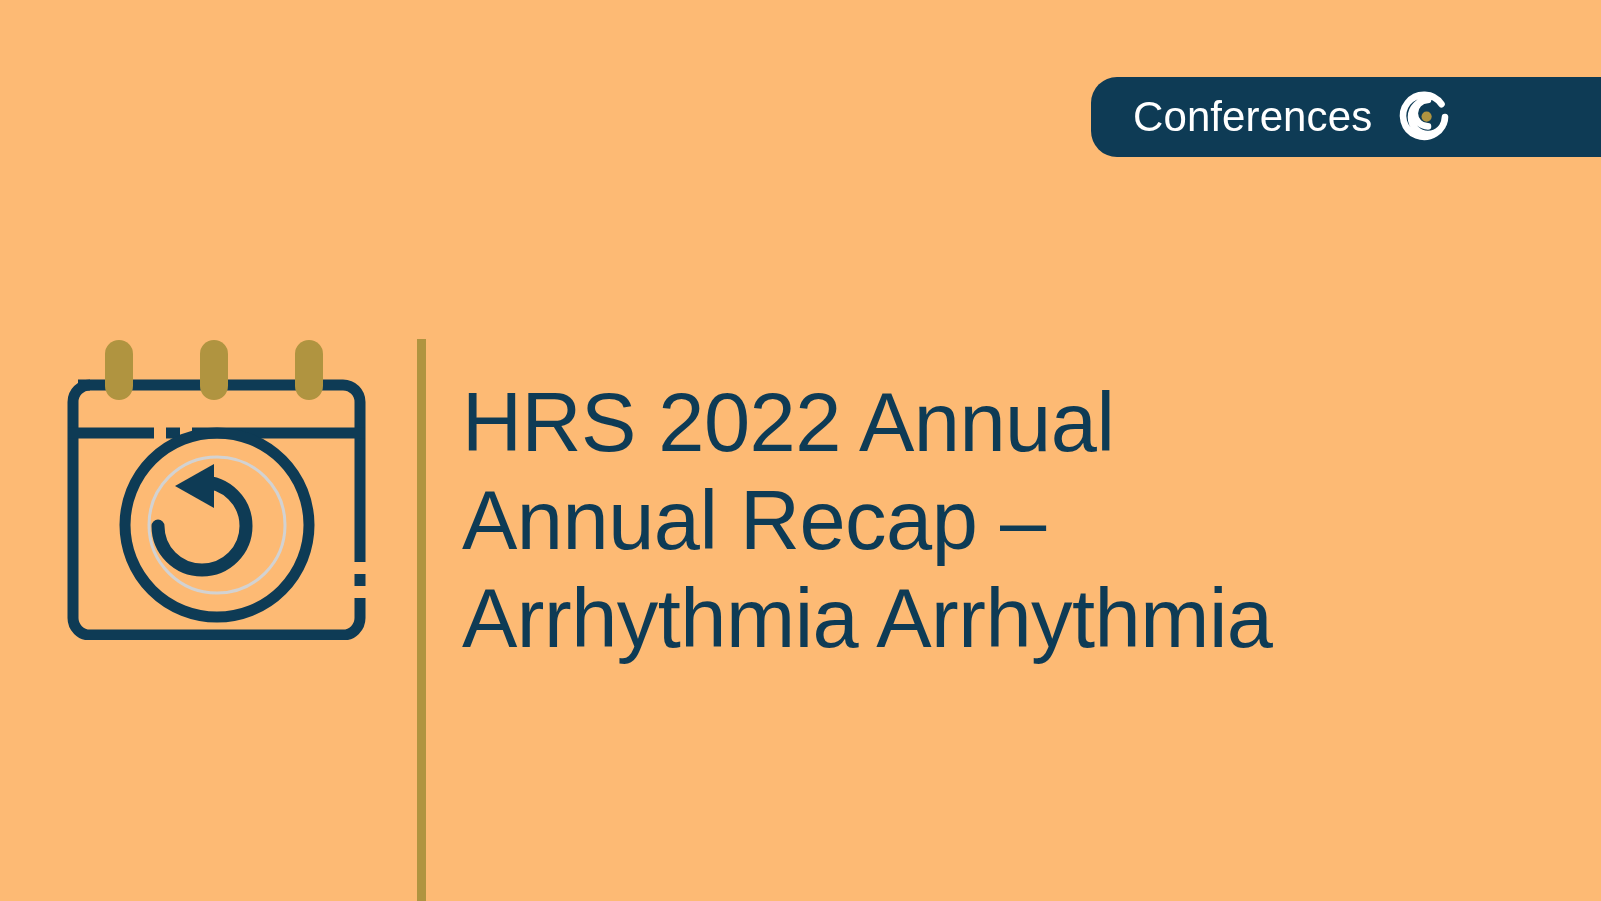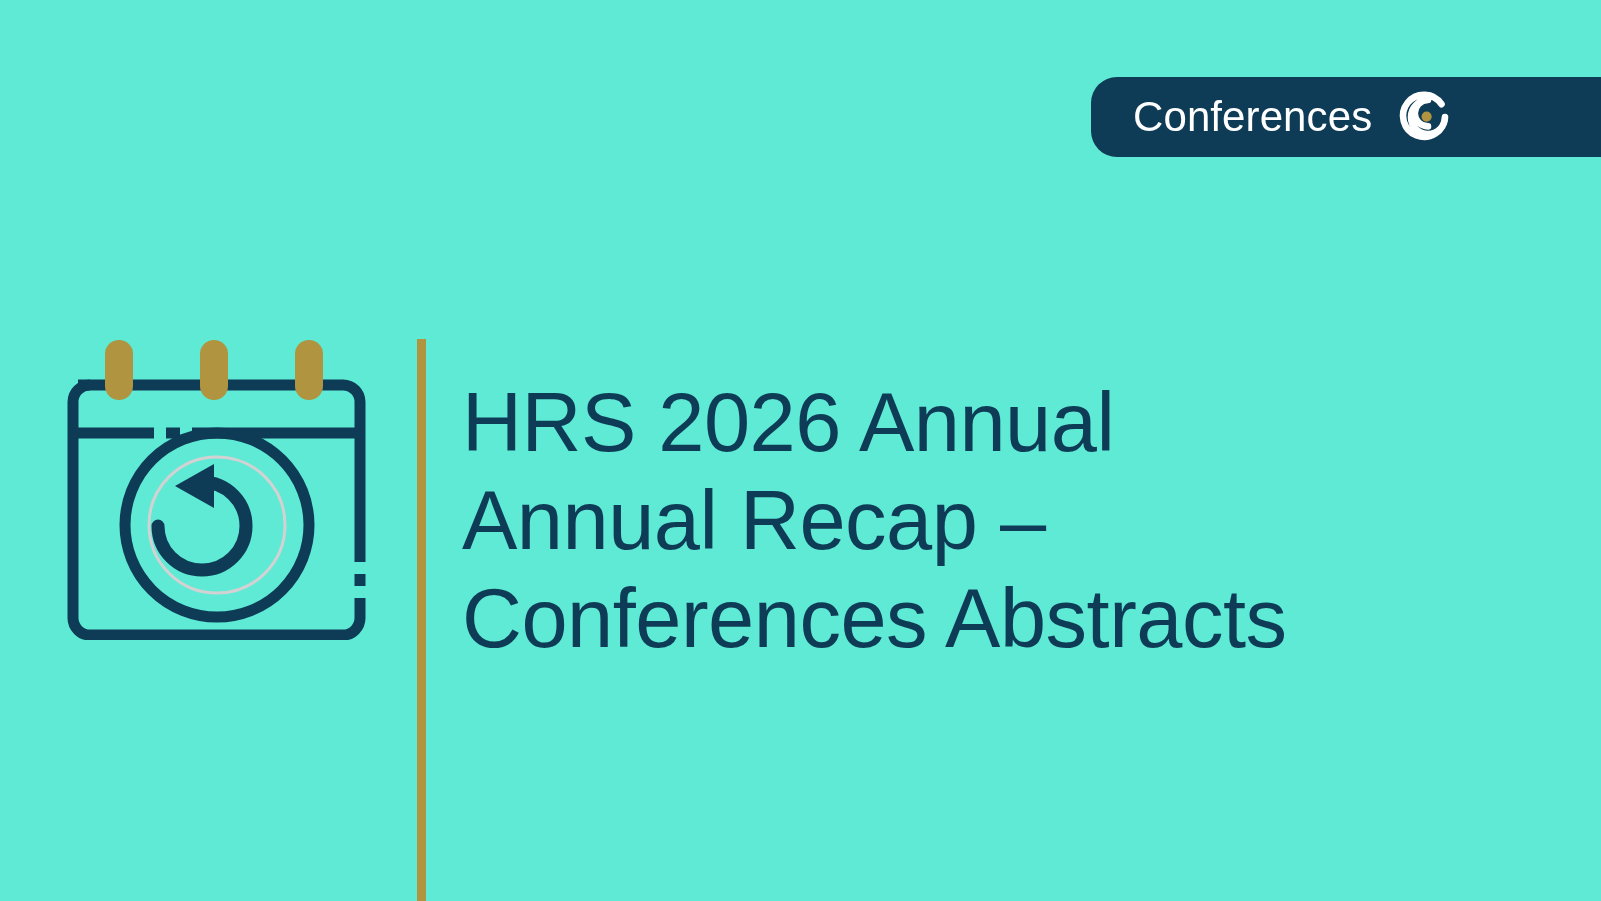--- a/index.html
+++ b/index.html
@@ -11,21 +11,21 @@
     width: 1601px;
     height: 901px;
     overflow: hidden;
     font-family: "Liberation Sans", "DejaVu Sans", sans-serif;
   }
 
   #slide {
     position: relative;
     width: 1601px;
     height: 901px;
-    background: #5eead4;
+    background: #fdba74;
     overflow: hidden;
   }
 
   
   #category-badge {
     position: absolute;
     left: 1091px;
     top: 77px;
     width: 520px;           
     height: 80px;
@@ -137,18 +137,18 @@
 
       <path d="M96 196 A44 44 0 1 0 140 152" fill="none" stroke="#0e3b55" stroke-width="13" stroke-linecap="round"></path>
 
       <path d="M152 134 L152 178 L113 156 Z" fill="#0e3b55"></path>
     </svg>
   </div>
 
   <div id="gold-divider"></div>
 
   <h1 id="slide-title">
-    <span class="title-line">HRS 2026 Annual</span>
+    <span class="title-line">HRS 2022 Annual</span>
     <span class="title-line">Annual Recap –</span>
-    <span class="title-line">Conferences Abstracts</span>
+    <span class="title-line">Arrhythmia Arrhythmia</span>
   </h1>
 
 </div>
 
 </body></html>

